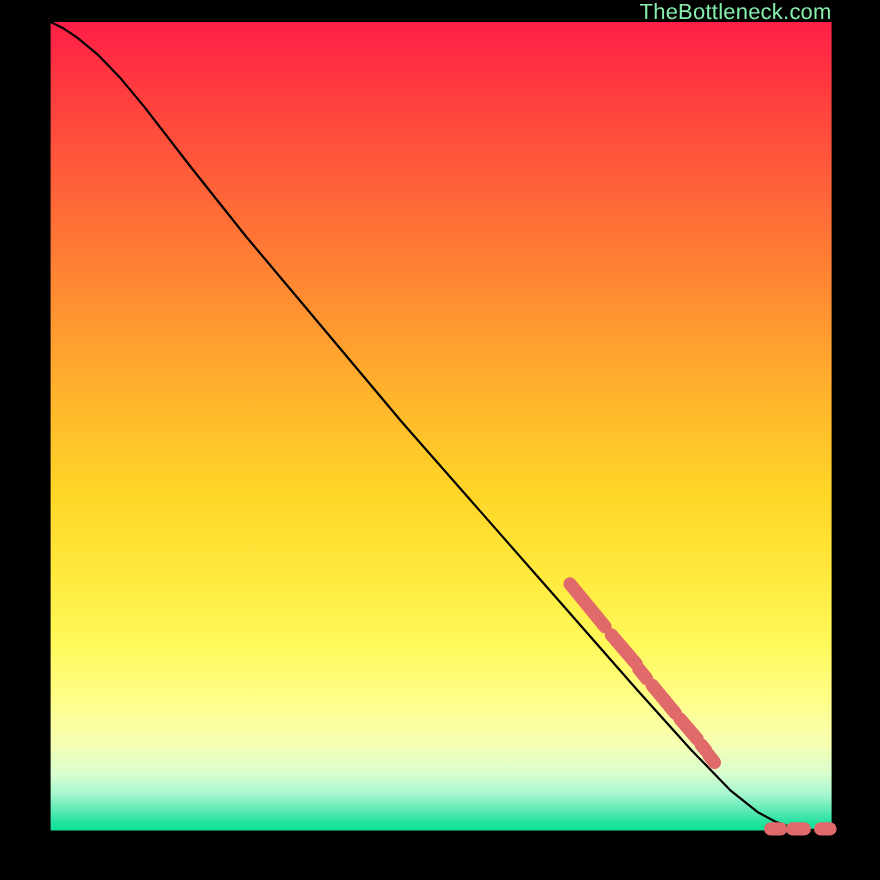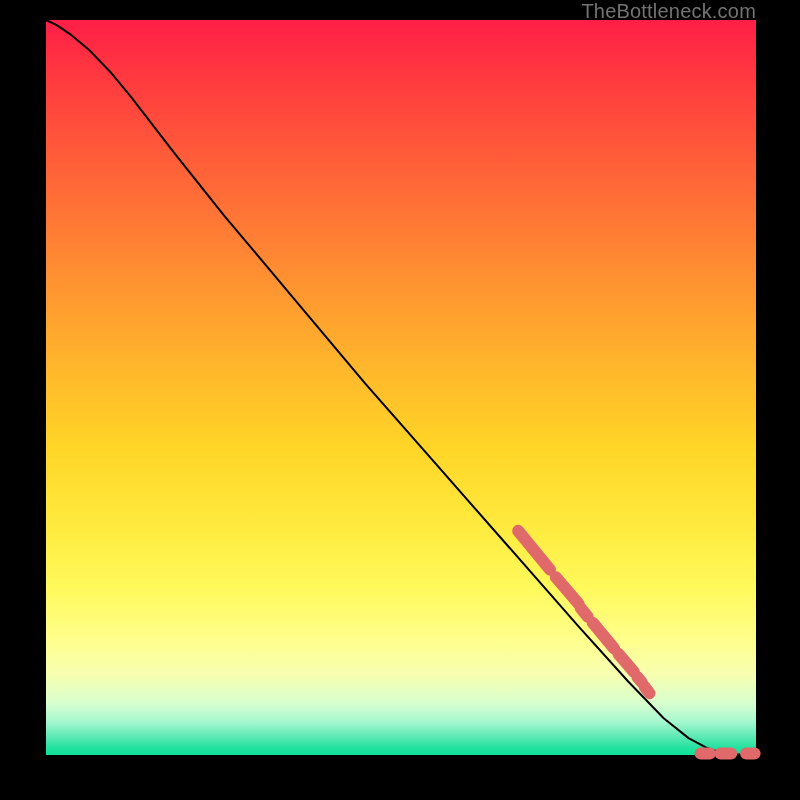--- a/index.html
+++ b/index.html
@@ -47,21 +47,21 @@
     left: 0;
     top: 0;
     width: 710px;
     height: 735px;
     overflow: visible;
   }
   .watermark {
     position: absolute;
     top: 0px;
     right: 44px;
-    color: #737373;
+    color: #86efac;
     font-size: 20px;
     font-weight: 500;
     letter-spacing: 0.2px;
     user-select: none;
   }
 </style>
 </head>
 <body>
 
 <div class="stage">

